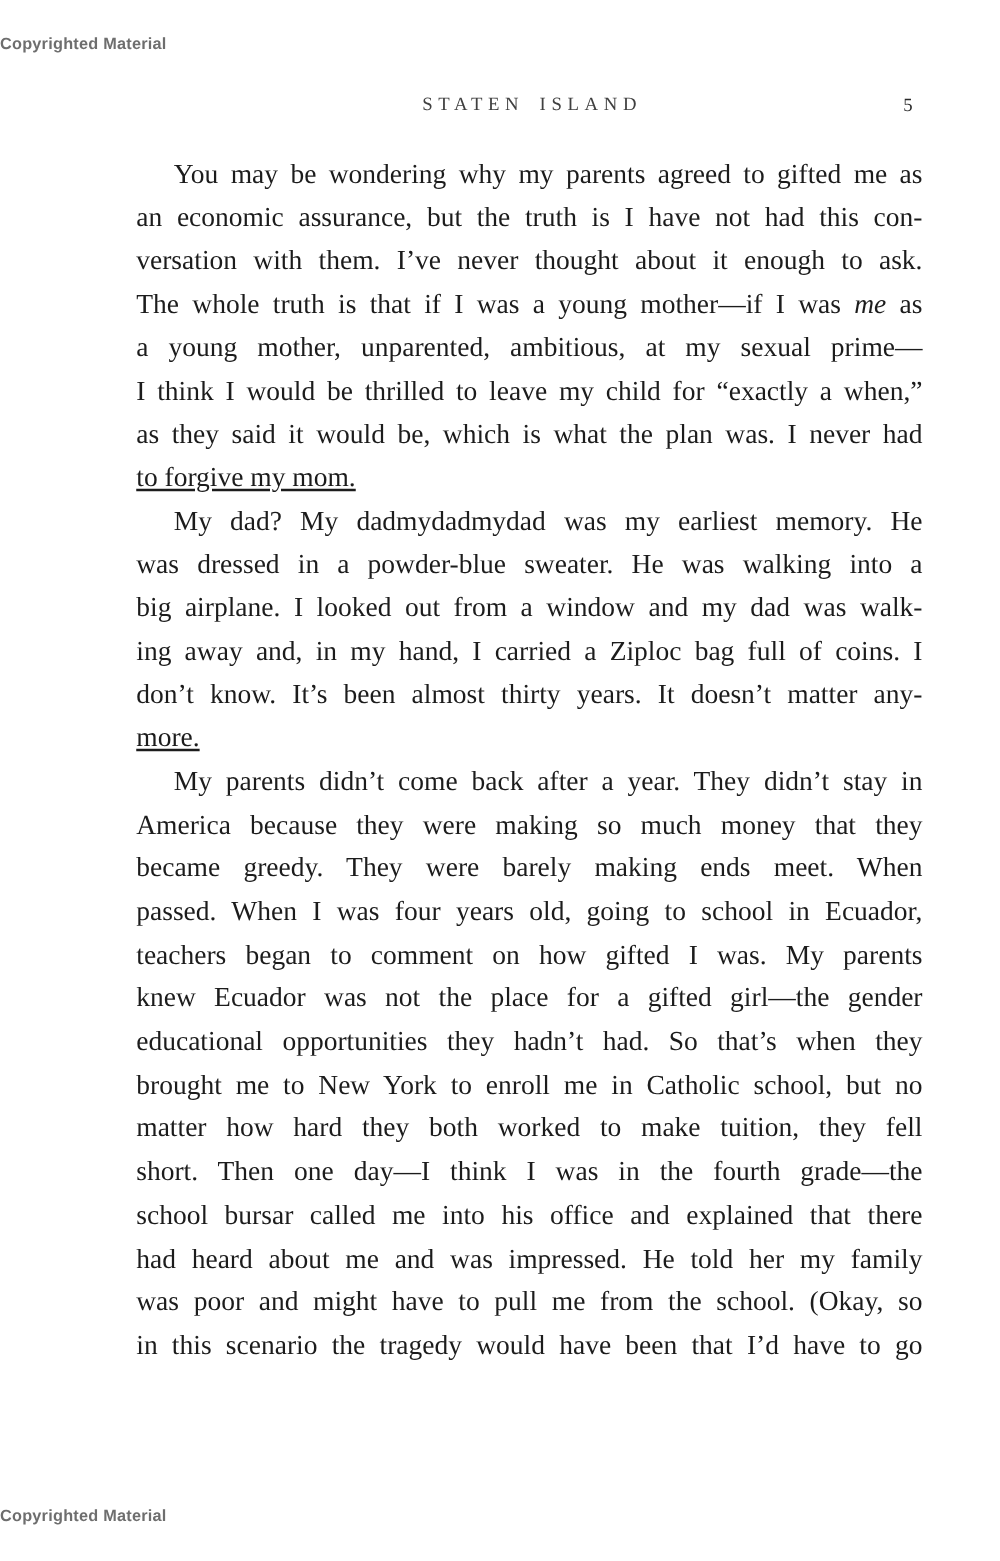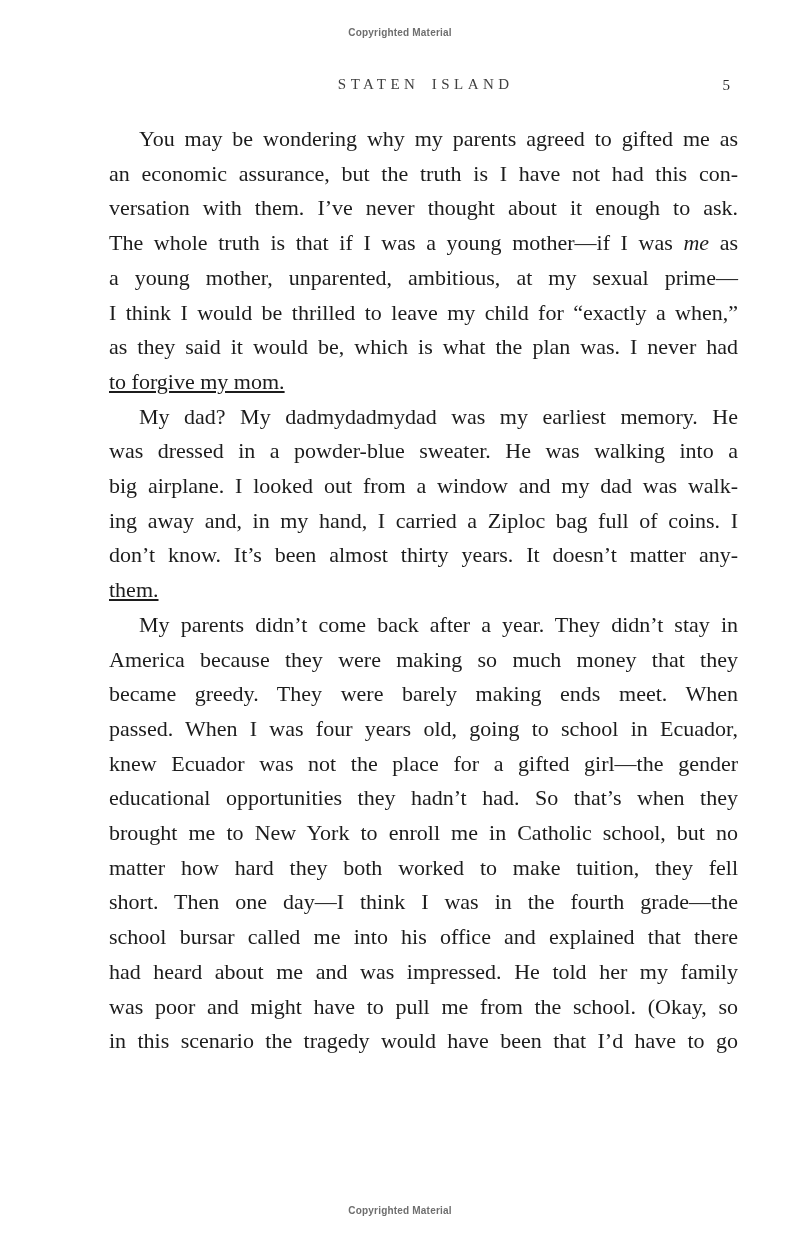--- a/index.html
+++ b/index.html
@@ -12,23 +12,22 @@
     width: 800px;
     height: 1249px;
     background: #ffffff;
     overflow: hidden;
     font-family: "Liberation Serif", serif;
   }
   .copyright {
     position: absolute;
     left: 0;
     width: 800px;
-    text-align: center;
     font-family: "Liberation Sans", sans-serif;
-    font-size: 10px;
+    font-size: 13px;
     font-weight: bold;
     color: #6e6e6e;
     letter-spacing: 0.2px;
   }
   .copyright.top { top: 27px; }
   .copyright.bottom { top: 1205px; }
 
   .page-header {
     position: absolute;
     top: 76px;
@@ -99,28 +98,29 @@
       <span class="bl" style="display:block">as they said it would be, which is what the plan was. I never had</span>
       <span class="bl last" style="display:block">to forgive my mom.</span>
     </p>
 
     <p class="para">
       <span class="bl indent" style="display:block">My dad? My dadmydadmydad was my earliest memory. He</span>
       <span class="bl" style="display:block">was dressed in a powder-blue sweater. He was walking into a</span>
       <span class="bl" style="display:block">big airplane. I looked out from a window and my dad was walk-</span>
       <span class="bl" style="display:block">ing away and, in my hand, I carried a Ziploc bag full of coins. I</span>
       <span class="bl" style="display:block">don’t know. It’s been almost thirty years. It doesn’t matter any-</span>
-      <span class="bl last" style="display:block">them.</span>
+      <span class="bl last" style="display:block">more.</span>
     </p>
 
     <p class="para">
       <span class="bl indent" style="display:block">My parents didn’t come back after a year. They didn’t stay in</span>
       <span class="bl" style="display:block">America because they were making so much money that they</span>
       <span class="bl" style="display:block">became greedy. They were barely making ends meet. When</span>
       <span class="bl" style="display:block">passed. When I was four years old, going to school in Ecuador,</span>
+      <span class="bl" style="display:block">teachers began to comment on how gifted I was. My parents</span>
       <span class="bl" style="display:block">knew Ecuador was not the place for a gifted girl—the gender</span>
       <span class="bl" style="display:block">educational opportunities they hadn’t had. So that’s when they</span>
       <span class="bl" style="display:block">brought me to New York to enroll me in Catholic school, but no</span>
       <span class="bl" style="display:block">matter how hard they both worked to make tuition, they fell</span>
       <span class="bl" style="display:block">short. Then one day—I think I was in the fourth grade—the</span>
       <span class="bl" style="display:block">school bursar called me into his office and explained that there</span>
       <span class="bl" style="display:block">had heard about me and was impressed. He told her my family</span>
       <span class="bl" style="display:block">was poor and might have to pull me from the school. (Okay, so</span>
       <span class="bl" style="display:block">in this scenario the tragedy would have been that I’d have to go</span>
     </p>

